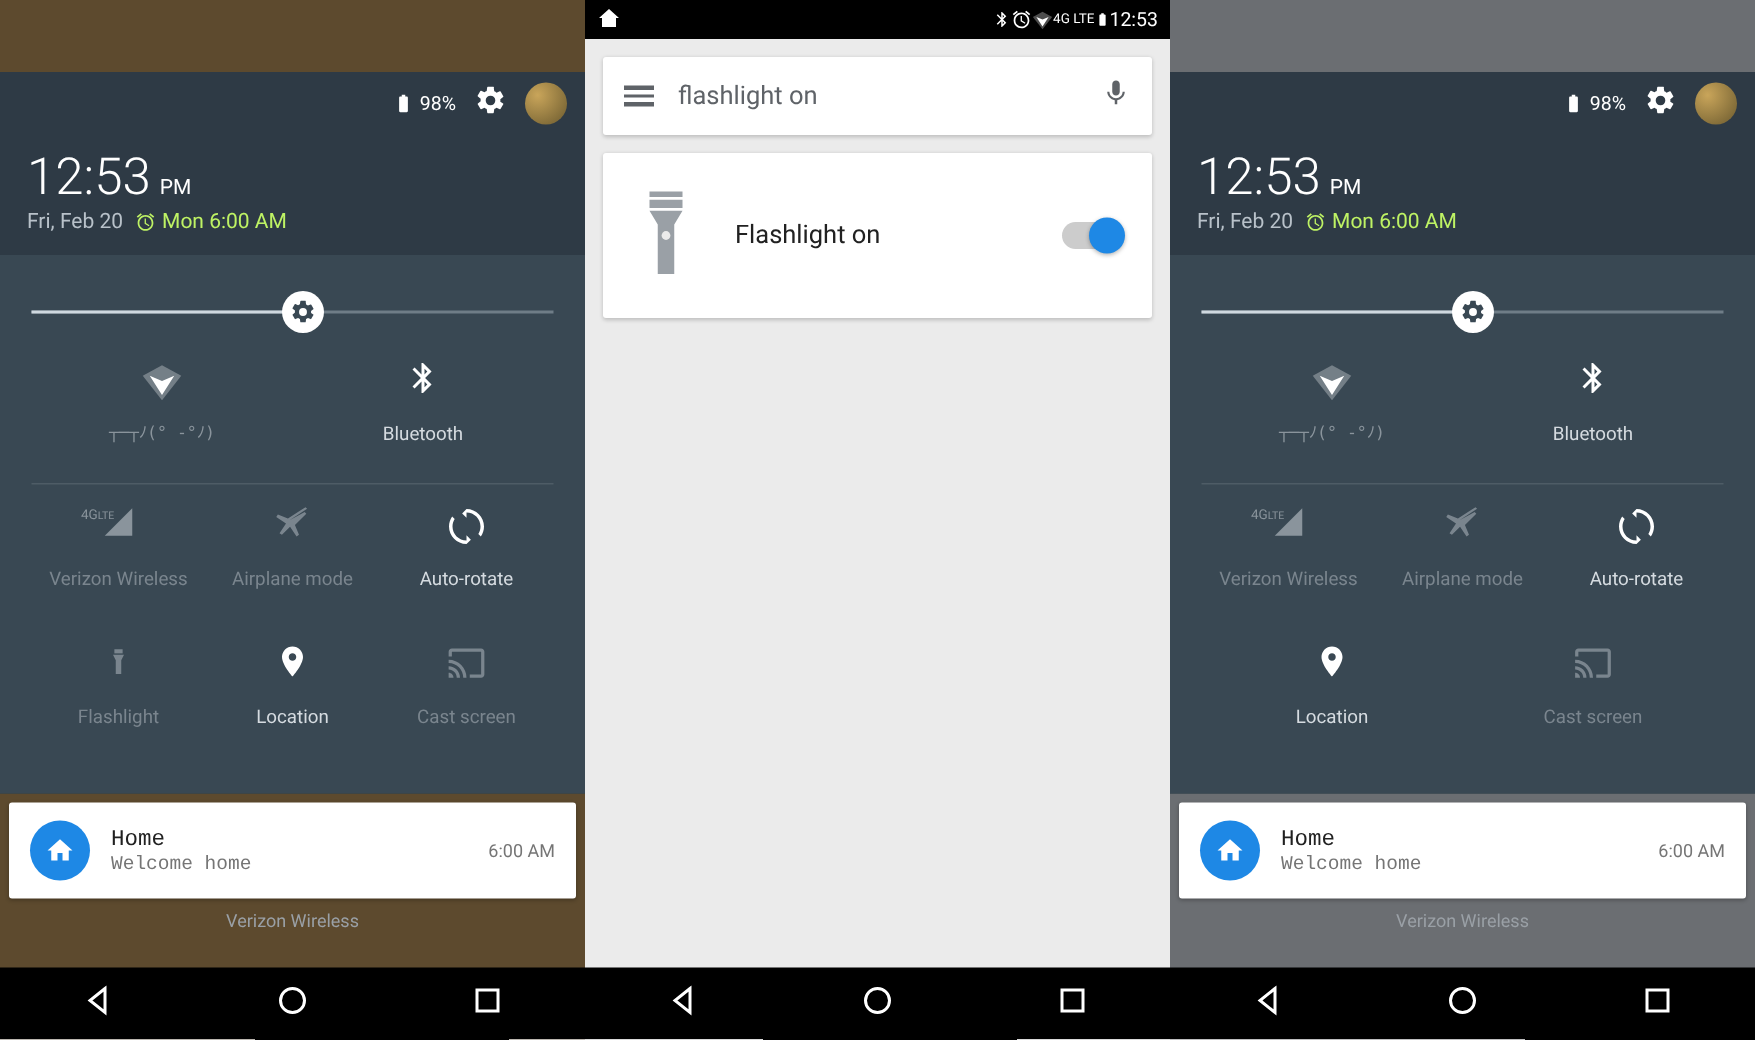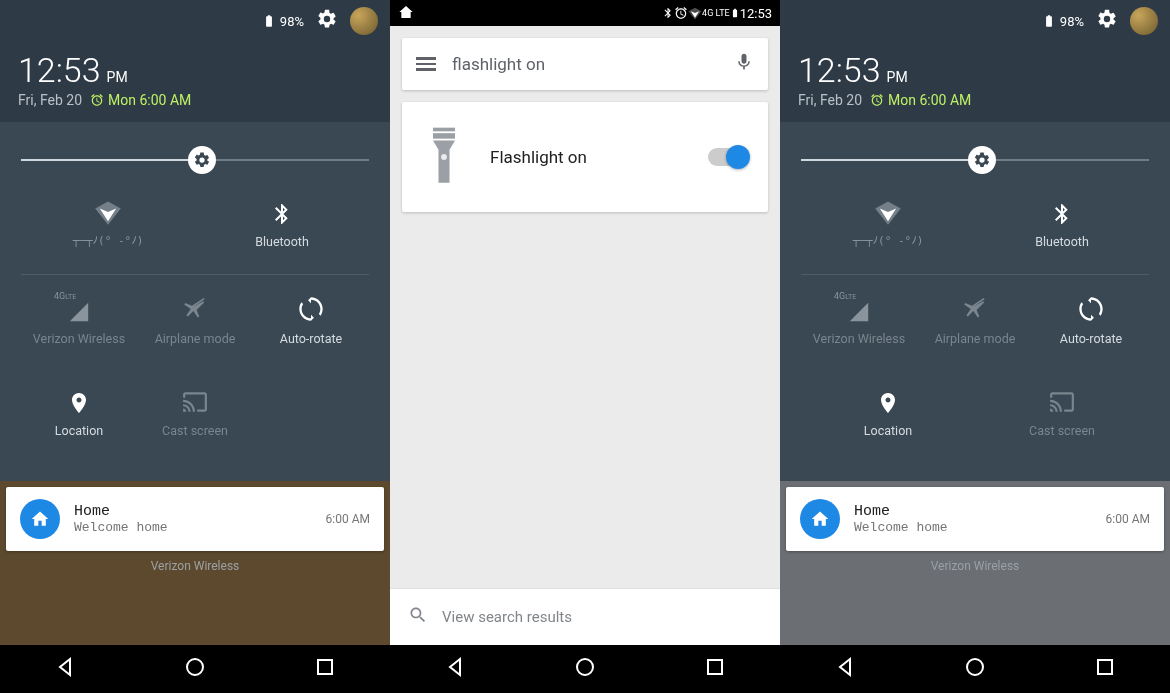--- a/index.html
+++ b/index.html
@@ -3,42 +3,42 @@
 <meta charset="utf-8">
 <style>
 * { margin: 0; padding: 0; box-sizing: border-box; }
 body { font-family: Roboto, Arial, sans-serif; background: #fff; width: 1170px; height: 693px; display: flex; }
 .screen { width: 390px; height: 693px; position: relative; overflow: hidden; }
 .screen1 { background: #5d4a2e; }
 .screen2 { background: #ebebeb; }
 .screen3 { background: #6b6e72; }
 
 
-.qs-panel { background: #2e3a45; }
+.qs-panel { background: #2e3a45; margin-top: 48px; }
 .qs-top { display: flex; justify-content: flex-end; align-items: center; height: 42px; padding: 0 12px; gap: 12px; color: #fff; }
 .qs-top .batt { font-size: 13px; display: flex; align-items: center; gap: 4px; }
 .avatar { width: 28px; height: 28px; border-radius: 50%; background: radial-gradient(circle at 30% 30%, #c9a55a, #6b5a2e); }
 .gear-icon { width: 22px; height: 22px; }
 
 .qs-clock { padding: 8px 18px 14px; color: #fff; }
 .qs-clock .time { font-size: 34px; font-weight: 300; display: flex; align-items: baseline; gap: 6px; }
 .qs-clock .time .ampm { font-size: 14px; font-weight: 400; }
 .qs-clock .dateline { font-size: 14px; color: #b8c1c9; display: flex; align-items: center; gap: 8px; margin-top: 2px; }
 .qs-clock .alarm { color: #bef264; display: flex; align-items: center; gap: 4px; }
 
 .qs-body { background: #394853; padding: 18px 21px 22px; }
 .brightness { display: flex; align-items: center; height: 40px; margin-bottom: 12px; }
 .track { flex: 1; height: 2px; background: #6f7d87; position: relative; }
 .track .fill { position: absolute; left: 0; top: 0; bottom: 0; background: #cfd8df; }
 .thumb { width: 28px; height: 28px; border-radius: 50%; background: #fff; display: flex; align-items: center; justify-content: center; position: absolute; top: 50%; transform: translate(-50%, -50%); }
 
 .tiles { display: grid; grid-template-columns: repeat(3, 1fr); gap: 14px 0; }
 .tiles.two-col { grid-template-columns: repeat(2, 1fr); justify-items: center; }
 .tile { display: flex; flex-direction: column; align-items: center; gap: 8px; color: #d5dbe0; font-size: 12.5px; text-align: center; min-height: 78px; justify-content: flex-start; }
-.tile .ico { width: 34px; height: 34px; display: flex; align-items: flex-end; justify-content: center; }
+.tile .ico { width: 34px; height: 34px; display: flex; align-items: flex-start; justify-content: center; }
 .tile.dim { color: #7a858e; }
 .divider { height: 1px; background: #4e5c66; margin: 4px 0 14px; }
 
 .wifi-text { font-size: 11px; color: #8a949c; font-family: monospace; }
 
 
 .notif { background: #fff; margin: 6px 6px 0; border-radius: 2px; box-shadow: 0 1px 3px rgba(0,0,0,.3); display: flex; align-items: center; padding: 12px 14px; gap: 14px; }
 .notif .circ { width: 40px; height: 40px; border-radius: 50%; background: #1e88e5; display: flex; align-items: center; justify-content: center; color: #fff; }
 .notif .body { flex: 1; font-family: Liberation Mono, monospace; }
 .notif .title { font-size: 15px; color: #212121; }
@@ -220,20 +220,28 @@
           <span>Airplane mode</span>
         </div>
         <div class="tile">
           <span class="ico" style="color:#fff">
               <svg width="28" height="28" viewBox="0 0 24 24">
                 <use href="#i-rotate"></use>
               </svg>
             </span>
           <span>Auto-rotate</span>
         </div>
+        <div class="tile dim">
+          <span class="ico">
+              <svg width="22" height="26" viewBox="0 0 24 24">
+                <use href="#i-flash"></use>
+              </svg>
+            </span>
+          <span>Flashlight</span>
+        </div>
         <div class="tile">
           <span class="ico" style="color:#fff">
               <svg width="24" height="24" viewBox="0 0 24 24">
                 <use href="#i-location"></use>
               </svg>
             </span>
           <span>Location</span>
         </div>
         <div class="tile dim">
           <span class="ico">
@@ -311,26 +319,20 @@
     <svg class="flash-icon" width="44" height="70" viewBox="0 0 24 36" style="color:#9aa0a6">
       <rect x="6" y="2" width="12" height="2"></rect>
         <rect x="6" y="5" width="12" height="3"></rect>
         <path d="M6 9h12l-3 5v18H9V14z"></path>
         <circle cx="12" cy="18" r="1.6" fill="#ebebeb"></circle>
     </svg>
     <div class="label">Flashlight on</div>
     <div class="switch">
         <div class="knob"></div>
       </div>
-  </div>
-  <div class="bottom-search">
-    <span><svg width="20" height="20" viewBox="0 0 24 24">
-          <use href="#i-search"></use>
-        </svg></span>
-    <span>View search results</span>
   </div>
   <div class="navbar">
     <span><svg viewBox="0 0 24 24">
           <use href="#i-back"></use>
         </svg></span>
     <span><svg viewBox="0 0 24 24">
           <use href="#i-circle"></use>
         </svg></span>
     <span><svg viewBox="0 0 24 24">
           <use href="#i-square"></use>

